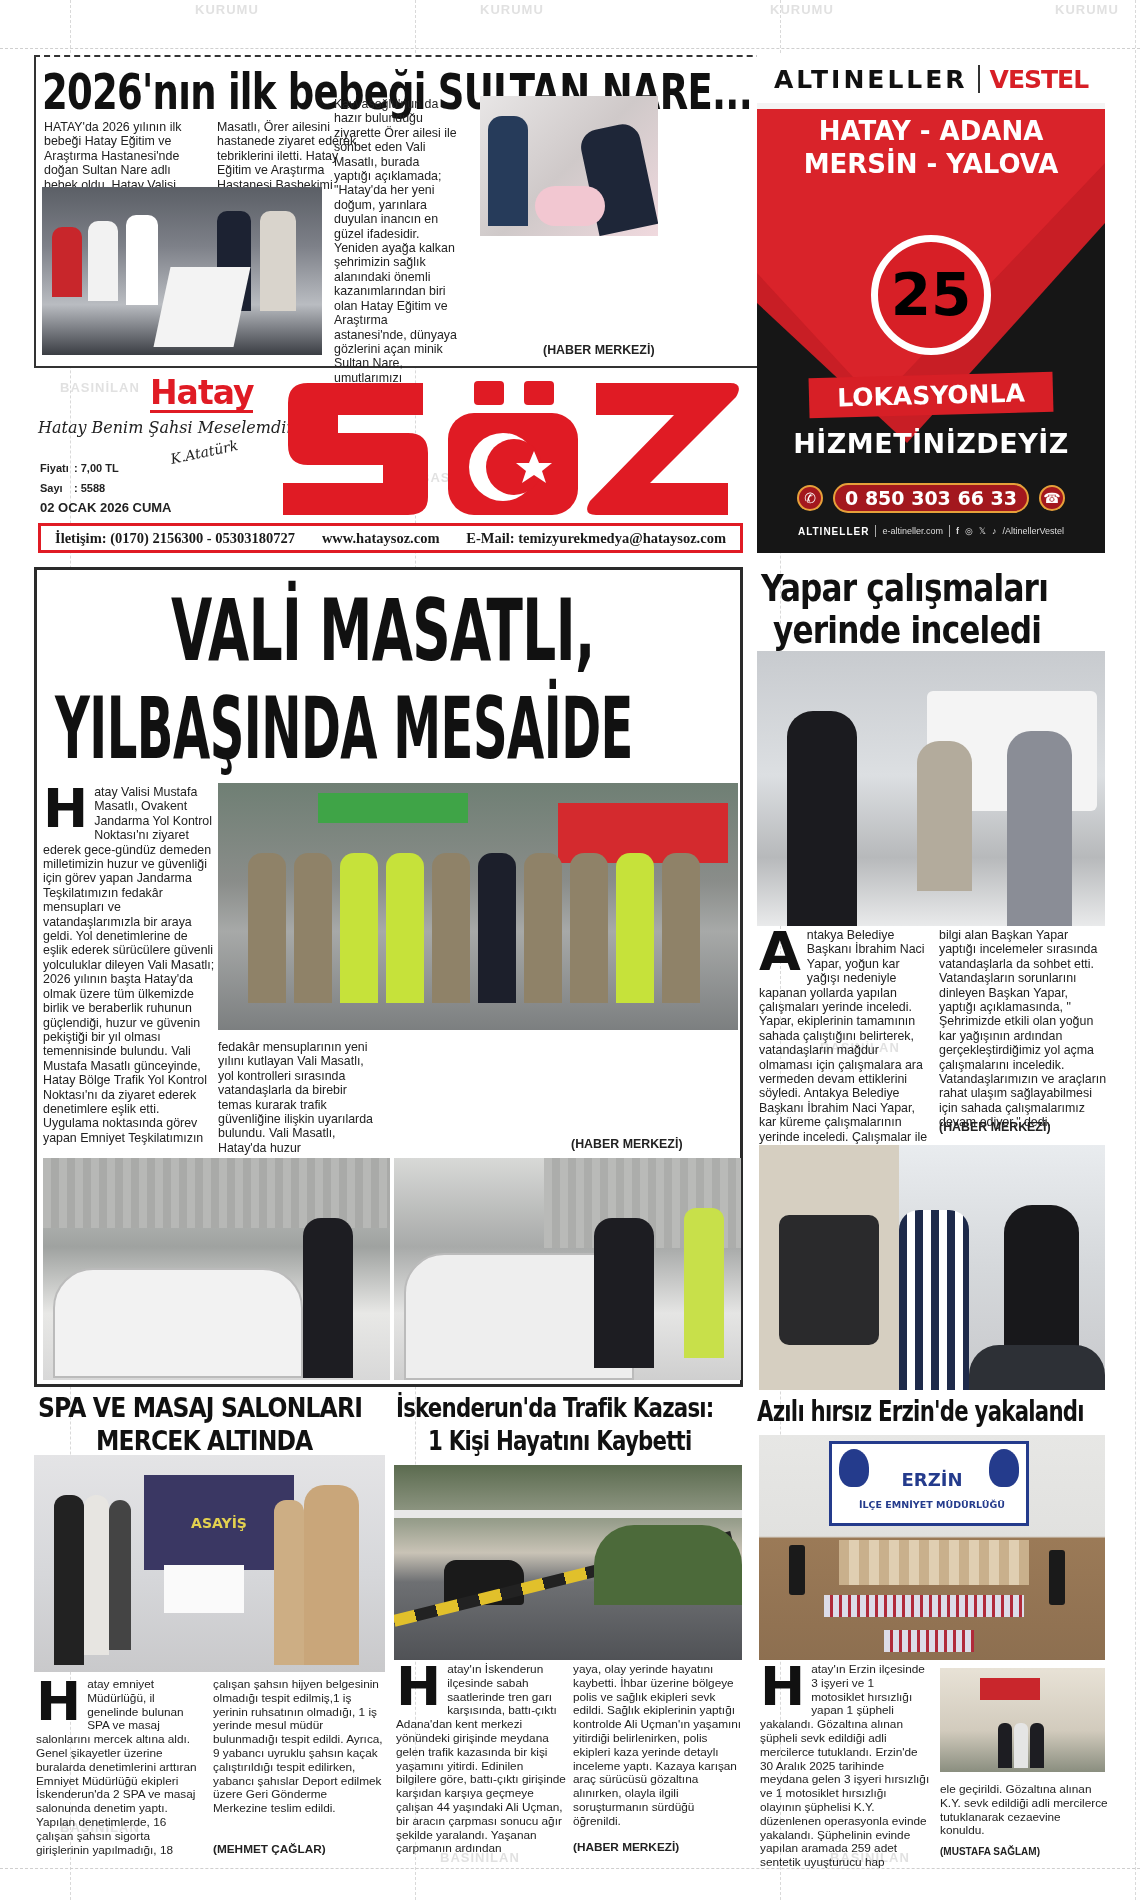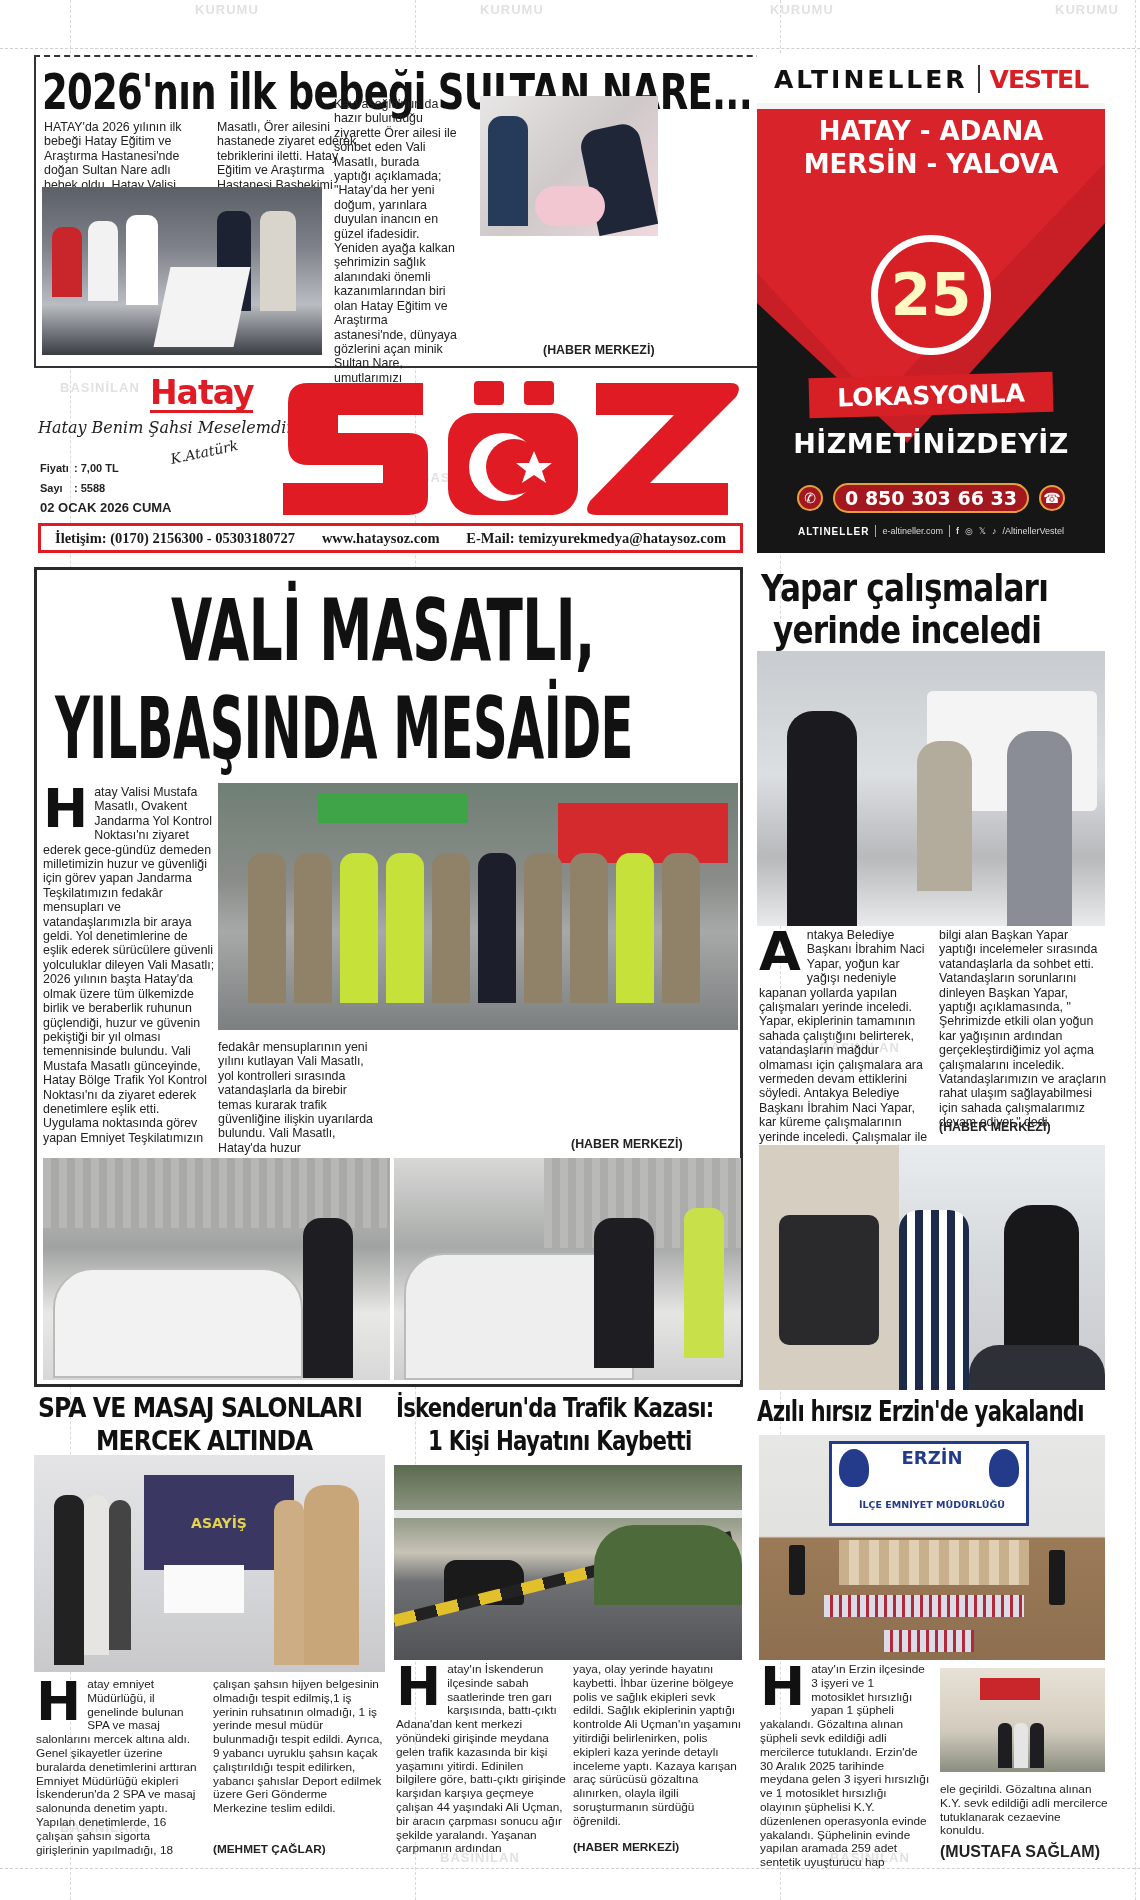--- a/index.html
+++ b/index.html
@@ -110,21 +110,21 @@
   </div>
   <svg style="position:absolute;left:0;top:48px" width="348" height="450">
     <polygon points="0,0 348,0 348,120 150,340 0,200" fill="#c81e25"></polygon>
     <polygon points="0,0 348,0 348,60 120,300 0,170" fill="#e0252c" opacity="0.7"></polygon>
     <rect x="0" y="0" width="348" height="6" fill="#f4f4f4"></rect>
   </svg>
   <div style="position:absolute;left:0;width:348px;top:60px;text-align:center;font-family:'DejaVu Sans',sans-serif;font-weight:700;color:#fff;font-size:26px;line-height:33px;">
     <div>HATAY - ADANA</div>
     <div>MERSİN - YALOVA</div>
   </div>
-  <div style="position:absolute;left:114px;top:180px;width:120px;height:120px;border-radius:50%;border:7px solid #fff;background:#d71f26;display:flex;align-items:center;justify-content:center;font-family:'DejaVu Sans',sans-serif;font-weight:700;font-size:58px;color:#fef9c3;">25</div>
+  <div style="position:absolute;left:114px;top:180px;width:120px;height:120px;border-radius:50%;border:7px solid #fff;background:#d71f26;display:flex;align-items:center;justify-content:center;font-family:'DejaVu Sans',sans-serif;font-weight:700;font-size:58px;color:#000000;">25</div>
   <div style="position:absolute;left:52px;top:320px;width:244px;height:40px;background:#d71f26;display:flex;align-items:center;justify-content:center;font-family:'DejaVu Sans',sans-serif;font-weight:700;font-size:25px;color:#fff;transform:rotate(-1.5deg);">LOKASYONLA</div>
   <div style="position:absolute;left:0;width:348px;top:373px;text-align:center;font-family:'DejaVu Sans',sans-serif;font-weight:700;font-size:27px;color:#fff;letter-spacing:0.5px;">HİZMETİNİZDEYİZ</div>
   <div style="position:absolute;left:40px;top:430px;width:26px;height:26px;border-radius:50%;background:#a3181e;border:2px solid #e6a03a;color:#fff;font-size:14px;display:flex;align-items:center;justify-content:center;">✆</div>
   <div style="position:absolute;left:76px;top:428px;width:196px;height:30px;border-radius:15px;background:#a3181e;border:2px solid #e6a03a;color:#fff;font-family:'DejaVu Sans',sans-serif;font-weight:700;font-size:19px;display:flex;align-items:center;justify-content:center;">0 850 303 66 33</div>
   <div style="position:absolute;left:282px;top:430px;width:26px;height:26px;border-radius:50%;background:#a3181e;border:2px solid #e6a03a;color:#fff;font-size:14px;display:flex;align-items:center;justify-content:center;">☎</div>
   <div style="position:absolute;left:0;width:348px;top:470px;display:flex;align-items:center;justify-content:center;gap:6px;font-size:9px;color:#ddd;">
     <span style="font-weight:700;font-size:10px;letter-spacing:1px;color:#fff;">ALTINELLER</span>
     <span style="width:1px;height:12px;background:#aaa;"></span>
     <span>e-altineller.com</span>
     <span style="width:1px;height:12px;background:#aaa;"></span>
@@ -236,42 +236,42 @@
 </div>
 <div class="abs col-text" style="left:573px;top:1663px;width:170px;font-size:11.8px;line-height:13.8px;">yaya, olay yerinde hayatını kaybetti. İhbar üzerine bölgeye polis ve sağlık ekipleri sevk edildi. Sağlık ekiplerinin yaptığı kontrolde Ali Uçman'ın yaşamını yitirdiği belirlenirken, polis ekipleri kaza yerinde detaylı inceleme yaptı. Kazaya karışan araç sürücüsü gözaltına alınırken, olayla ilgili soruşturmanın sürdüğü öğrenildi.</div>
 <div class="abs col-text" style="left:573px;top:1840px;font-weight:700;font-size:11.8px;">(HABER MERKEZİ)</div>
 
 <div class="abs headline-black" style="left:757px;top:1395px;font-size:28px;transform:scaleX(0.76);">Azılı hırsız Erzin'de yakalandı</div>
 
 <div class="photo" style="left:759px;top:1435px;width:346px;height:225px;background:linear-gradient(180deg,#e7e7e5 0%,#e1e1df 45%,#9b7a57 46%,#8d6f50 100%);">
   <div style="position:absolute;left:70px;top:6px;width:200px;height:85px;background:#ffffff;border:3px solid #243b8c;"></div>
   <div style="position:absolute;left:80px;top:14px;width:30px;height:38px;border-radius:50% 50% 40% 40%;background:#243b8c;"></div>
   <div style="position:absolute;left:230px;top:14px;width:30px;height:38px;border-radius:50% 50% 40% 40%;background:#243b8c;"></div>
-  <div style="position:absolute;left:70px;top:12px;width:206px;text-align:center;font-family:'DejaVu Sans',sans-serif;font-weight:700;font-size:18px;color:#243b8c;">ERZİN</div>
+  <div style="position:absolute;left:70px;top:34px;width:206px;text-align:center;font-family:'DejaVu Sans',sans-serif;font-weight:700;font-size:18px;color:#243b8c;">ERZİN</div>
   <div style="position:absolute;left:70px;top:64px;width:206px;text-align:center;font-family:'DejaVu Sans',sans-serif;font-weight:700;font-size:9.5px;color:#243b8c;">İLÇE EMNİYET MÜDÜRLÜĞÜ</div>
   <div style="position:absolute;left:80px;top:105px;width:190px;height:45px;background:repeating-linear-gradient(90deg,#c9b08c 0 10px,#e0cfb2 10px 20px);"></div>
   <div style="position:absolute;left:65px;top:160px;width:200px;height:22px;background:repeating-linear-gradient(90deg,#dcdce8 0 6px,#b02a3a 6px 9px);"></div>
   <div style="position:absolute;left:125px;top:195px;width:90px;height:22px;background:repeating-linear-gradient(90deg,#dcdce8 0 6px,#b02a3a 6px 9px);"></div>
   <div style="position:absolute;left:30px;top:110px;width:16px;height:50px;background:#1a1a1a;border-radius:3px;"></div>
   <div style="position:absolute;left:290px;top:115px;width:16px;height:55px;background:#1a1a1a;border-radius:3px;"></div>
 </div>
 
 <div class="abs col-text" style="left:760px;top:1663px;width:170px;font-size:11.8px;line-height:13.8px;">
   <span class="dropcap">H</span><span>atay'ın Erzin ilçesinde 3 işyeri ve 1 motosiklet hırsızlığı yapan 1 şüpheli yakalandı. Gözaltına alınan şüpheli sevk edildiği adli mercilerce tutuklandı. Erzin'de 30 Aralık 2025 tarihinde meydana gelen 3 işyeri hırsızlığı ve 1 motosiklet hırsızlığı olayının şüphelisi K.Y. düzenlenen operasyonla evinde yakalandı. Şüphelinin evinde yapılan aramada 259 adet sentetik uyuşturucu hap</span>
 </div>
 
 <div class="photo" style="left:940px;top:1668px;width:165px;height:104px;background:linear-gradient(180deg,#e8e2d6 0%,#d2cbbd 60%,#8a8e7f 100%);">
   <div style="position:absolute;left:40px;top:10px;width:60px;height:22px;background:#c9262c;"></div>
   <div style="position:absolute;left:58px;top:55px;width:14px;height:45px;background:#1d1d22;border-radius:6px 6px 0 0;"></div>
   <div style="position:absolute;left:74px;top:55px;width:14px;height:45px;background:#e5e5e5;border-radius:6px 6px 0 0;"></div>
   <div style="position:absolute;left:90px;top:55px;width:14px;height:45px;background:#1d1d22;border-radius:6px 6px 0 0;"></div>
 </div>
 
 <div class="abs col-text" style="left:940px;top:1783px;width:168px;font-size:11.8px;line-height:13.8px;">ele geçirildi. Gözaltına alınan K.Y. sevk edildiği adli mercilerce tutuklanarak cezaevine konuldu.</div>
-<div class="abs col-text" style="left:940px;top:1845px;font-weight:700;font-size:16px;">(MUSTAFA SAĞLAM)</div>
+<div class="abs col-text" style="left:940px;top:1845px;font-weight:700;font-size:10px;">(MUSTAFA SAĞLAM)</div>
 
 <div class="wm" style="left: 40px; top: 110px;">BASINİLAN</div>
 <div class="wm" style="left: 400px; top: 110px;">BASINİLAN</div>
 <div class="wm" style="left: 760px; top: 120px;">BASINİLAN</div>
 <div class="wm" style="left: 60px; top: 380px;">BASINİLAN</div>
 <div class="wm" style="left: 420px; top: 470px;">BASINİLAN</div>
 <div class="wm" style="left: 780px; top: 480px;">BASINİLAN</div>
 <div class="wm" style="left: 60px; top: 620px;">BASINİLAN</div>
 <div class="wm" style="left: 420px; top: 700px;">BASINİLAN</div>
 <div class="wm" style="left: 820px; top: 700px;">BASINİLAN</div>

